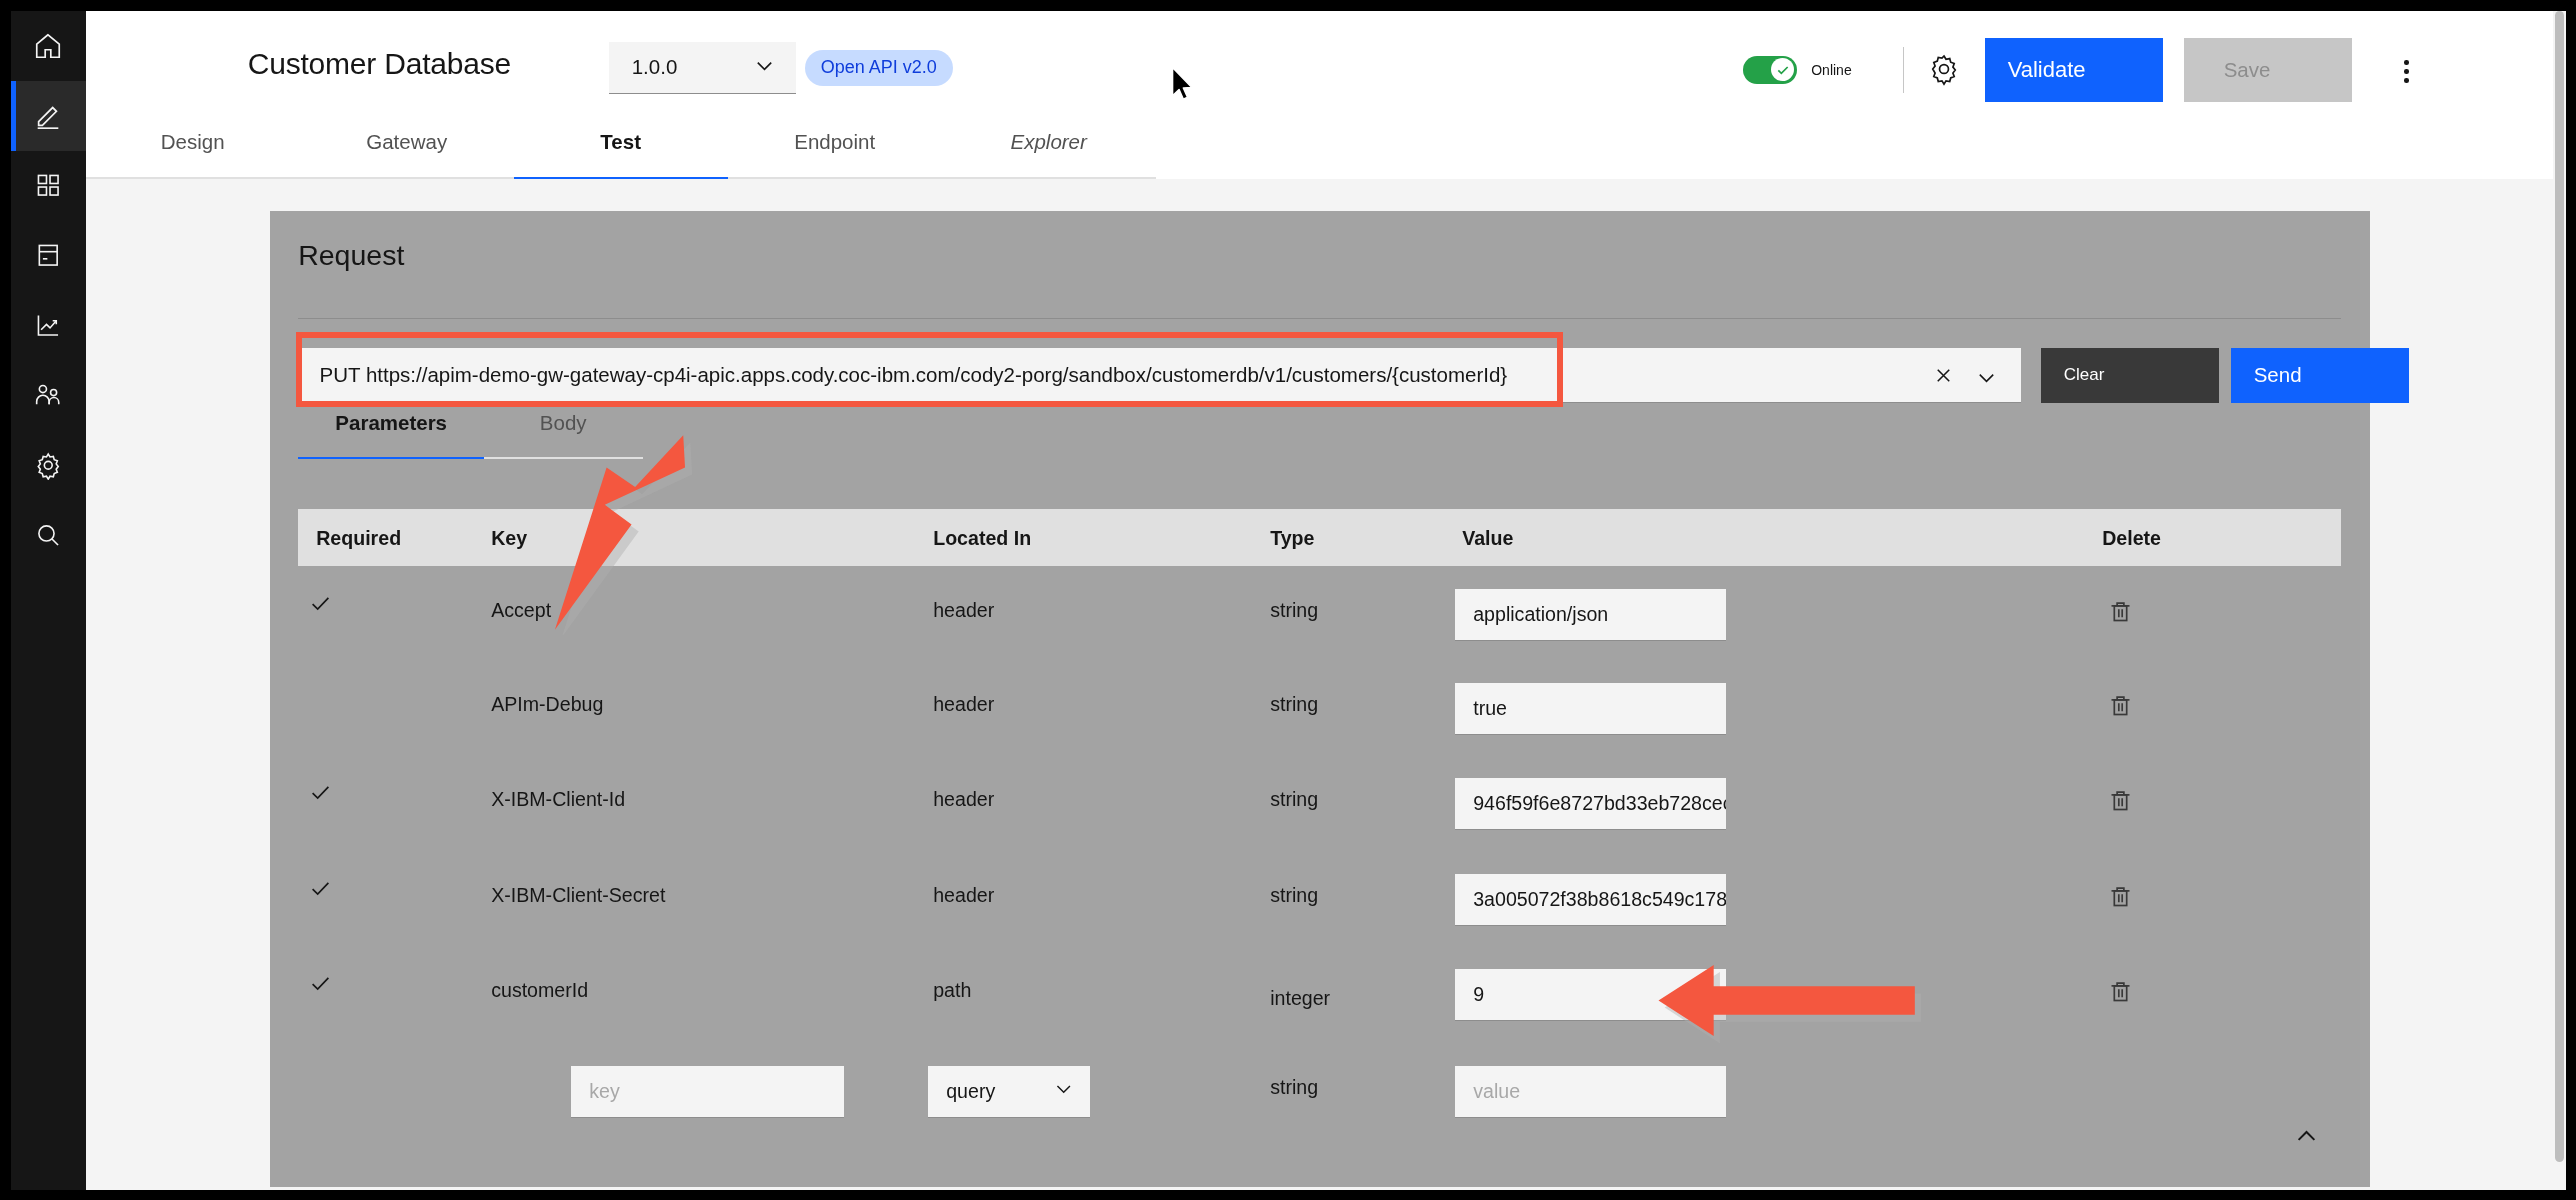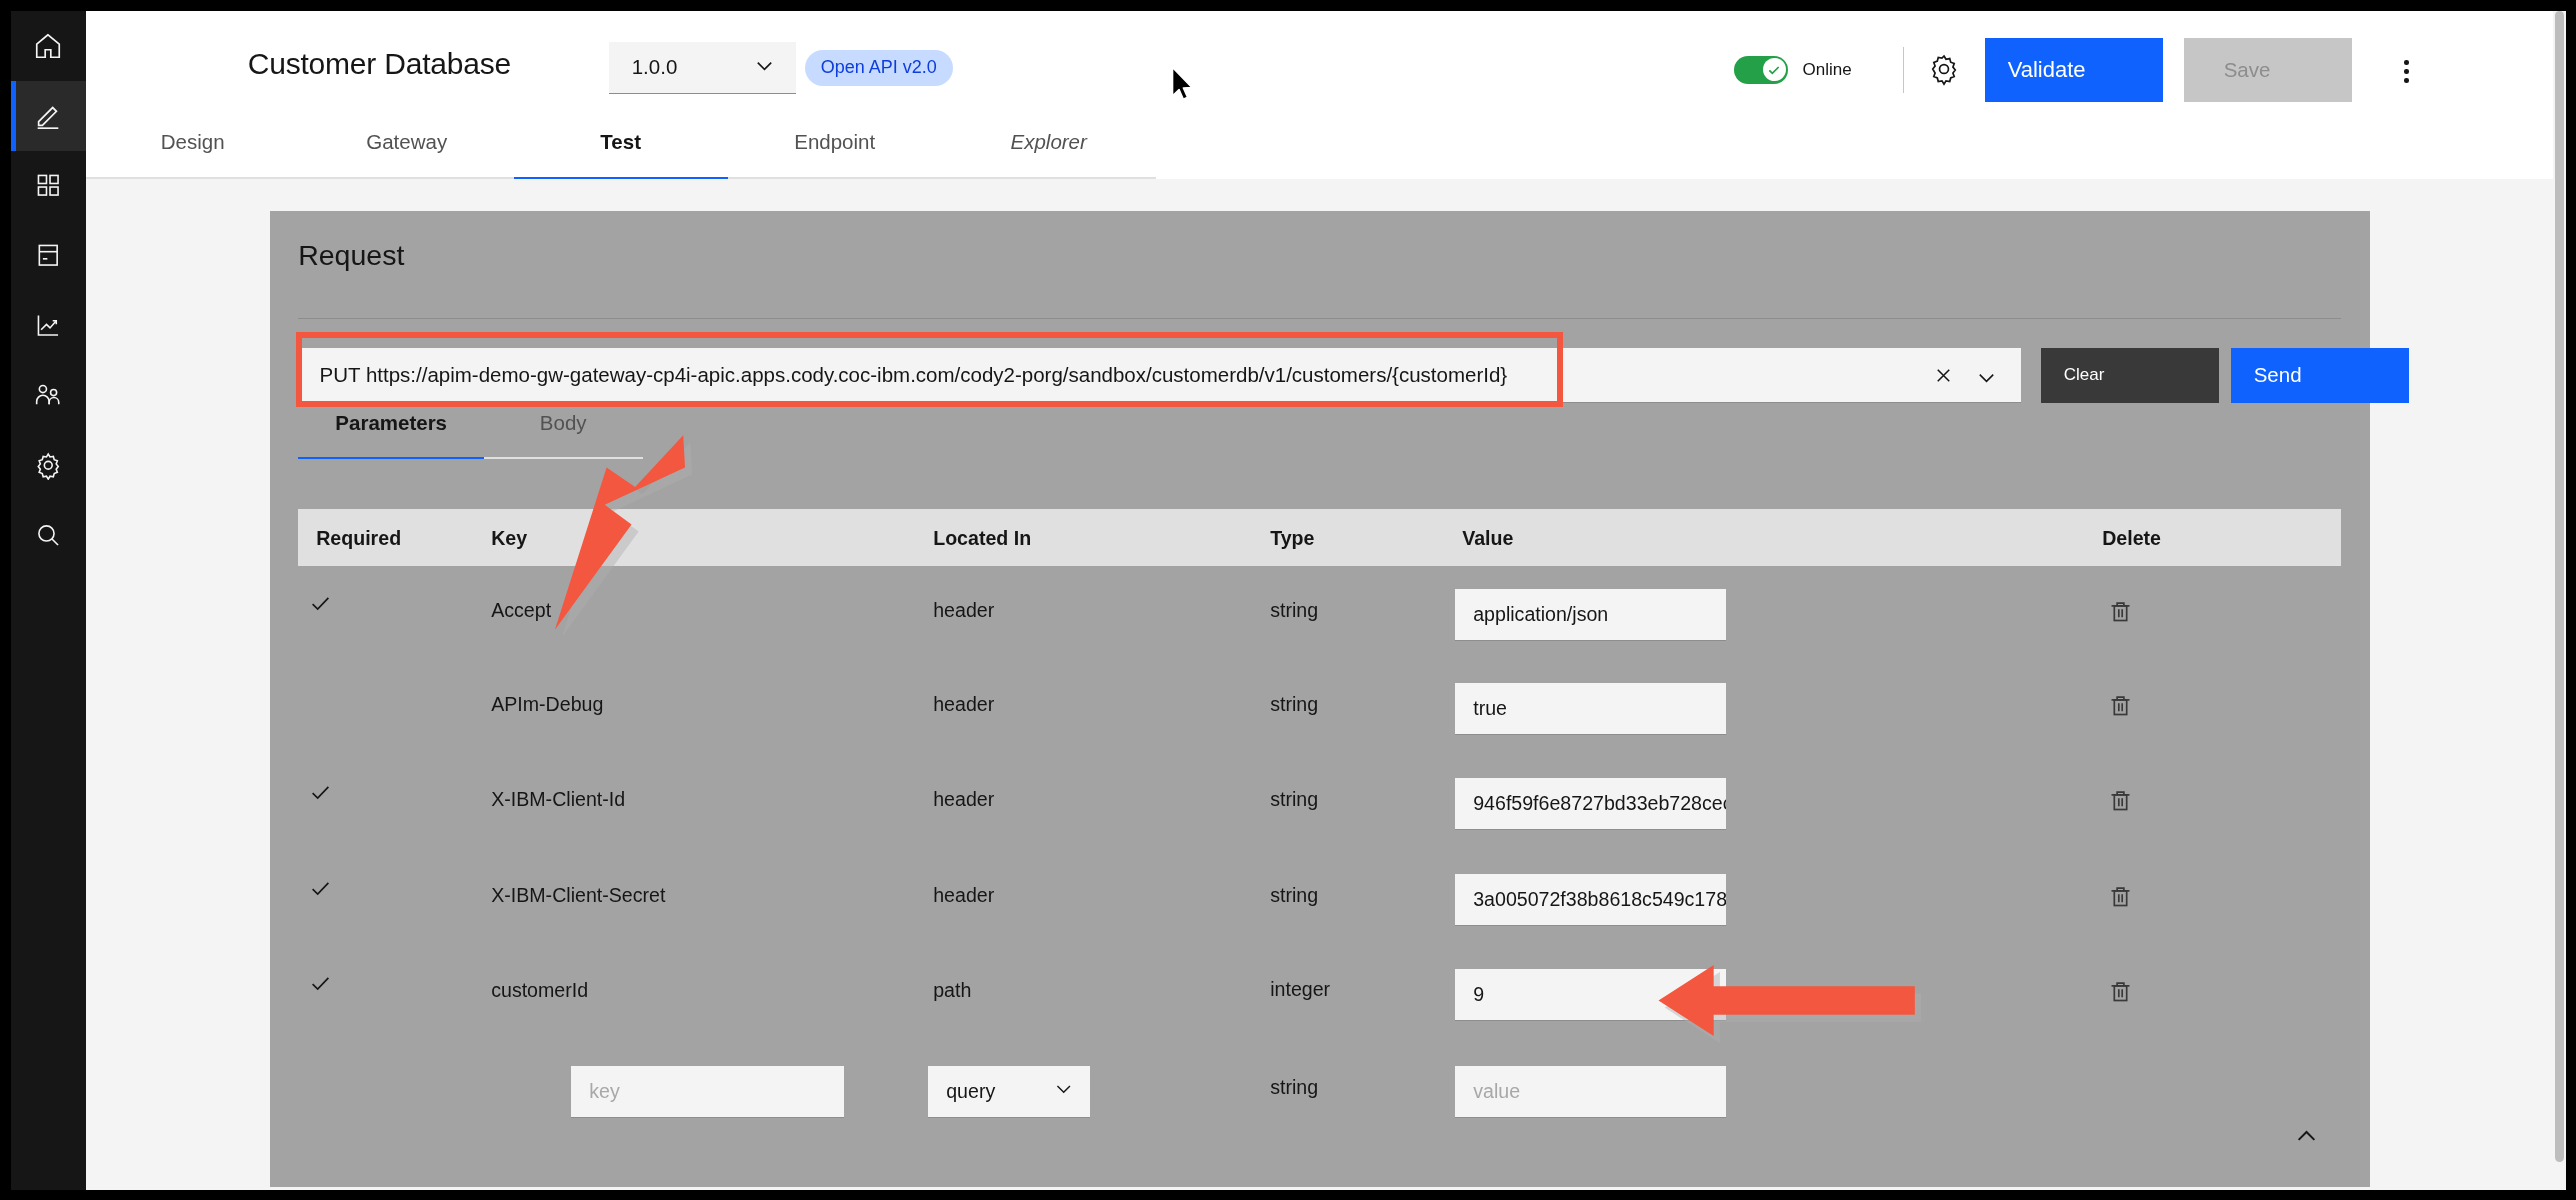--- a/index.html
+++ b/index.html
@@ -99,21 +99,21 @@
     border-radius: 14.3px;
     position: relative;
     cursor: pointer;
   }
   .toggle .knob {
     position: absolute; right: 2.7px; top: 2.7px;
     width: 23px; height: 23px;
     background: #fff; border-radius: 50%;
     display: flex; align-items: center; justify-content: center;
   }
-  #status-label { font-size: 17px; color: #161616; }
+  #status-label { font-size: 14px; color: #161616; }
   #header-divider {
     position: absolute; right: 662px; top: 36px;
     width: 0.9px; height: 46px; background: #c6c6c6;
   }
   #gear-btn {
     position: absolute; right: 605px; top: 43px;
     width: 34px; height: 34px;
     display: flex; align-items: center; justify-content: center;
     cursor: pointer;
   }
@@ -554,21 +554,21 @@
     </div>
 
     <div class="trow" style="top:758px;">
       <span class="check">
         <svg width="27" height="27" viewBox="0 0 24 24" fill="none" stroke="#161616" stroke-width="1.5">
               <path d="M5 12.5l4.5 4.5L19 7"></path>
             </svg>
       </span>
       <span class="cell" style="left:193px;top:10.7px;">customerId</span>
       <span class="cell" style="left:635px;top:10.7px;">path</span>
-      <span class="cell" style="left:972px;top:9px;">integer</span>
+      <span class="cell" style="left:972px;top:18px;">integer</span>
       <span class="valbox" style="left:1157px;top:0;">9</span>
       <span class="delbtn" style="left:1809px;top:9px;">
         <svg width="27" height="27" viewBox="0 0 24 24" fill="none" stroke="#393939" stroke-width="1.5">
           <path d="M4 7h16"></path>
               <path d="M9 7V4.5h6V7"></path>
               <rect x="6.5" y="7" width="11" height="13"></rect>
               <path d="M10.5 10v7M13.5 10v7"></path>
         </svg>
       </span>
     </div>

